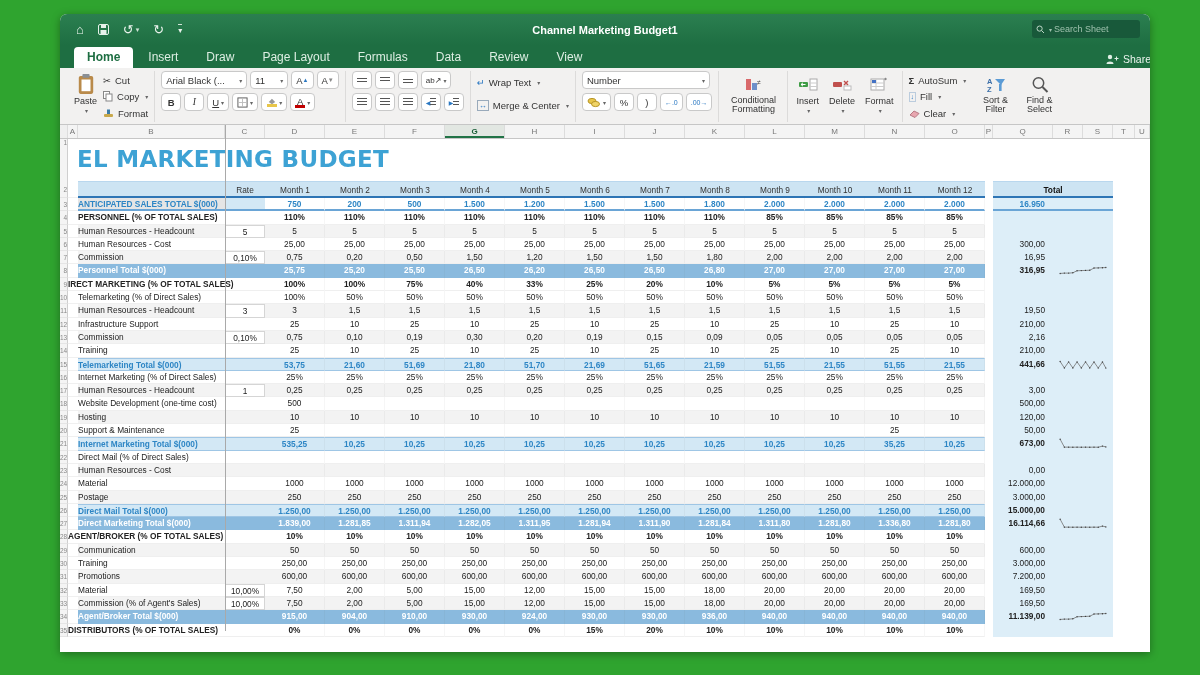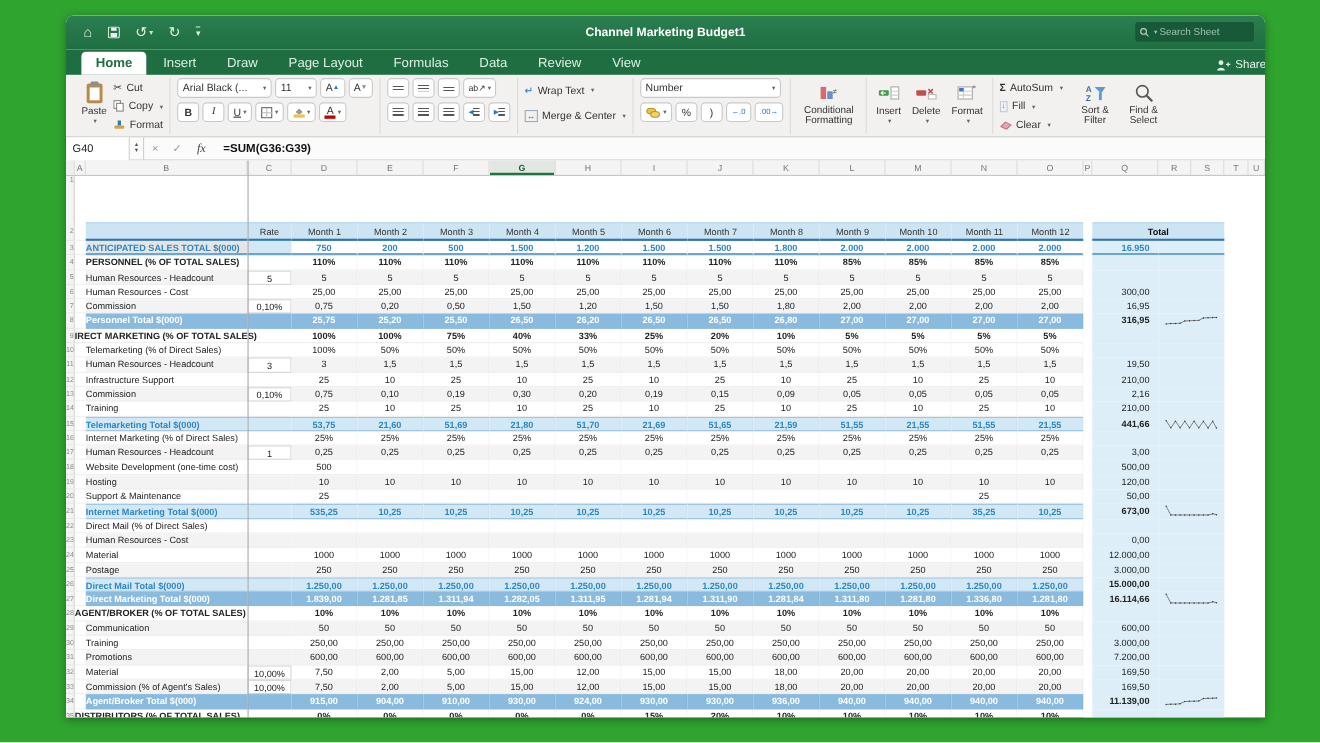--- a/index.html
+++ b/index.html
@@ -426,31 +426,20 @@
             <svg width="18" height="17" viewBox="0 0 18 17">
                 <circle cx="7.5" cy="7" r="5.2" fill="none" stroke="#555" stroke-width="1.5"></circle>
                 <path d="M11.5 11 L16.5 16" stroke="#555" stroke-width="2"></path>
               </svg>
           </span>
           <span class="wraplbl" style="width:34px;">Find &amp; Select</span>
         </div>
       </div>
     </div>
 
-    <div class="fbar">
-      <div class="namebox">G40</div>
-      <div class="stepper">
-          <span>▲</span>
-          <span>▼</span>
-        </div>
-      <div class="fbtn">×</div>
-      <div class="fbtn">✓</div>
-      <div class="fx">fx</div>
-      <div class="formula">=SUM(G36:G39)</div>
-    </div>
 
     <div class="sheet">
       <div class="colheaders" id="colheaders">
           <span class="ch corner" style="width: 8px;"></span>
           <span class="ch" style="width: 10px;">A</span>
           <span class="ch" style="width: 147px;">B</span>
           <span class="ch" style="width: 40px;">C</span>
           <span class="ch" style="width: 60px;">D</span>
           <span class="ch" style="width: 60px;">E</span>
           <span class="ch" style="width: 60px;">F</span>
@@ -466,20 +455,21 @@
           <span class="ch" style="width: 8px;">P</span>
           <span class="ch" style="width: 60px;">Q</span>
           <span class="ch" style="width: 30px;">R</span>
           <span class="ch" style="width: 30px;">S</span>
           <span class="ch" style="width: 22px;">T</span>
           <span class="ch" style="width: 15px;">U</span>
         </div>
       <div class="grid" id="grid">
         <div class="trow">
           <span class="rowhdr">1</span>
+          <span class="sheettitle">EL MARKETING BUDGET</span>
         </div>
         <div class="hrow" id="hdrrow">
             <span class="rowhdr">2</span>
             <span class="cA" style="width: 10px;"></span>
             <span class="hB"></span>
             <span class="hC">Rate</span>
             <span class="hM">Month 1</span>
             <span class="hM">Month 2</span>
             <span class="hM">Month 3</span>
             <span class="hM">Month 4</span>

